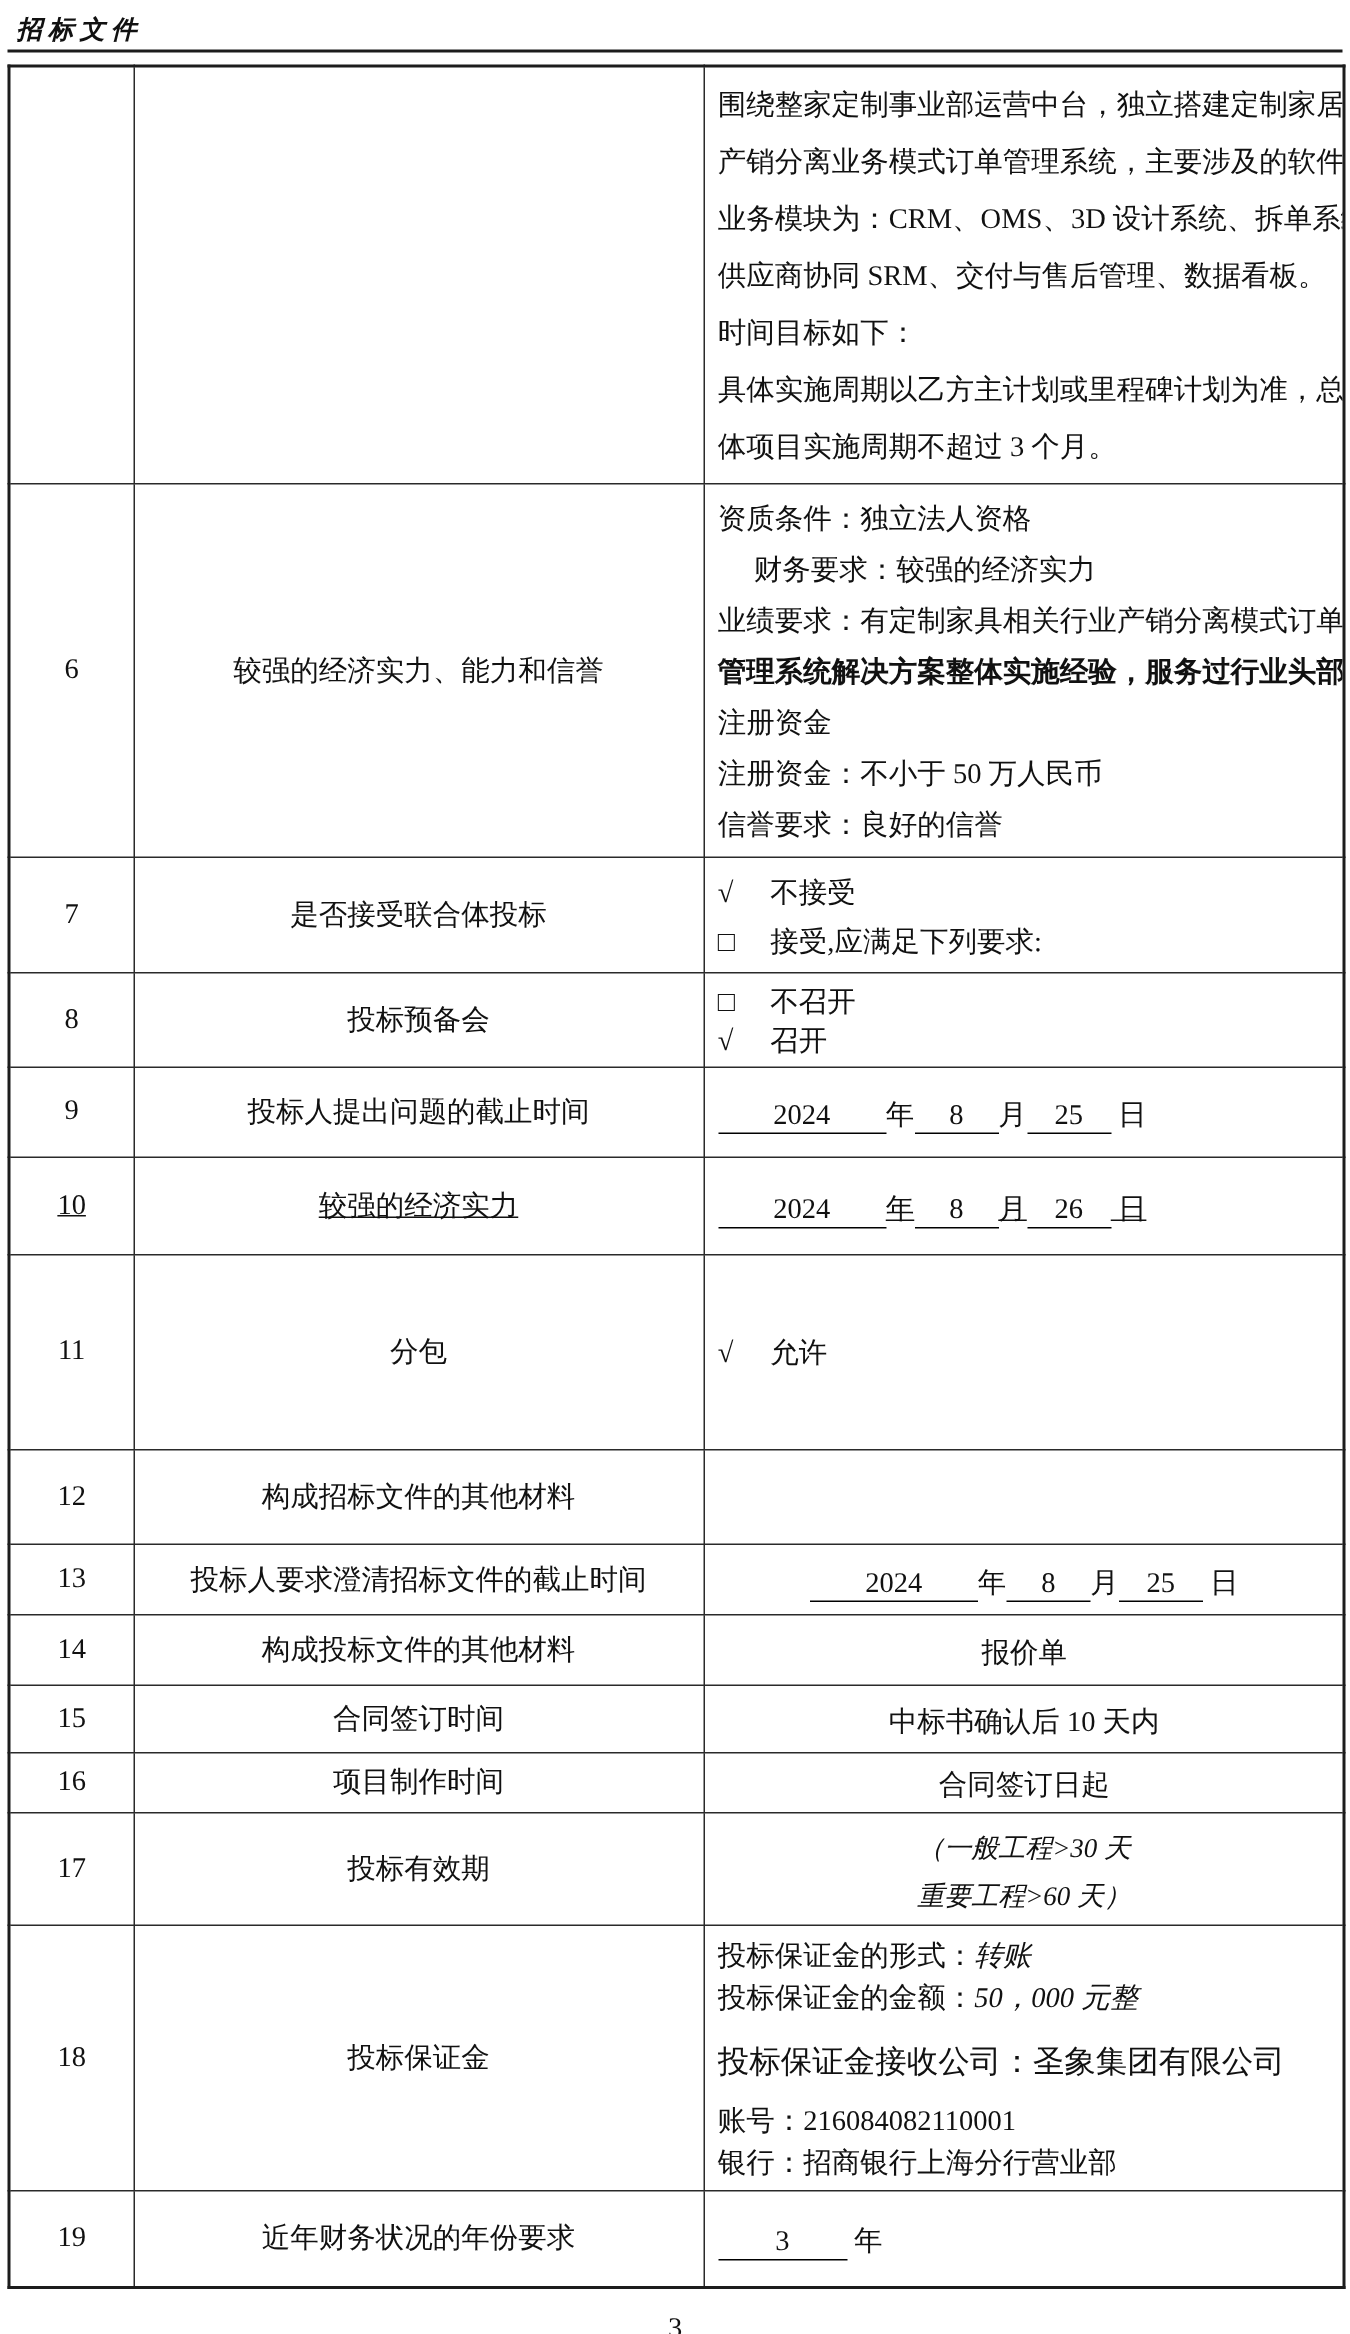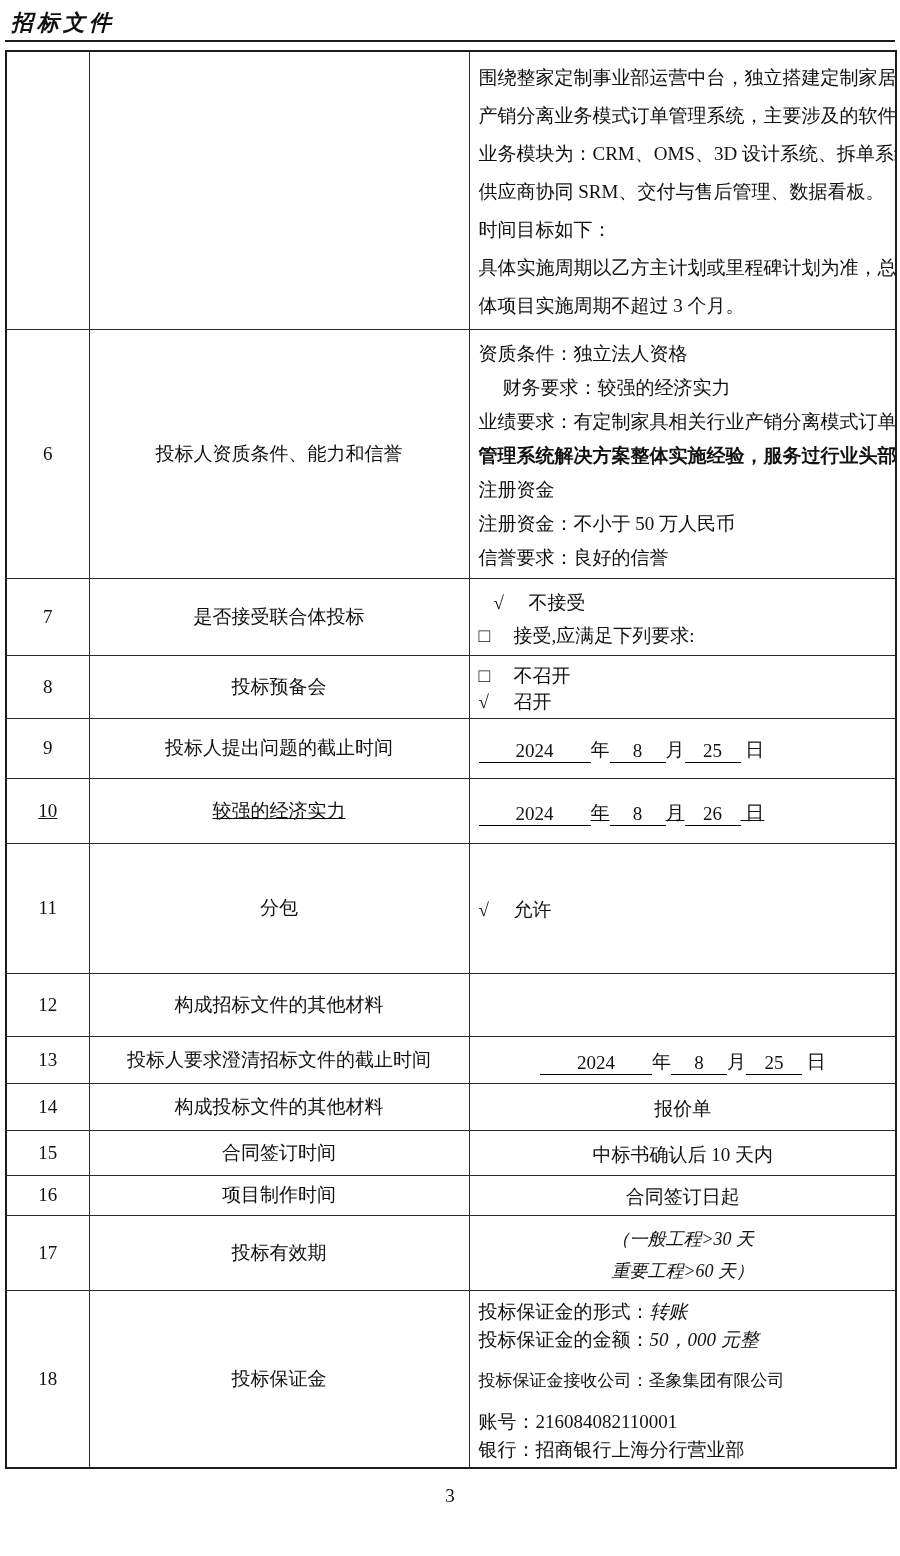--- a/index.html
+++ b/index.html
@@ -6,21 +6,21 @@
   body{
     width:900px;height:1556px;background:#ffffff;color:#111;
     font-family:"Liberation Serif","DejaVu Serif",serif;
     -webkit-font-smoothing:antialiased;
   }
   .page{width:900px;height:1556px;box-sizing:border-box;padding:6px 5px 0 5px;}
   .doc-header{
     padding:2px 0 2px 6px;border-bottom:2px solid #1c1c1c;margin-bottom:8px;
   }
   .doc-title{
-    font-size:22px;font-weight:bold;font-style:italic;letter-spacing:4px;
+    font-size:17px;font-weight:bold;font-style:italic;letter-spacing:4px;
   }
   table.spec{
     width:890px;border-collapse:collapse;border:2px solid #1c1c1c;table-layout:fixed;
   }
   td.cell{
     border:1px solid #2a2a2a;vertical-align:middle;box-sizing:border-box;
     font-size:19px;overflow:hidden;
   }
   td.cell-no{text-align:center;}
   td.cell-label{text-align:center;}
@@ -34,21 +34,21 @@
     vertical-align:bottom;
   }
   .blank-y{min-width:112px;}
   .blank-m{min-width:56px;}
   .blank-d{min-width:56px;}
   .blank-v{min-width:86px;}
   .dateline{white-space:nowrap;}
   .ital{font-style:italic;}
   .iline{font-style:italic;text-align:center;font-size:18px;}
   .seg-line{line-height:28px;white-space:nowrap;}
-  .seg-line.lg{font-size:17px;line-height:30px;}
+  .seg-line.lg{font-size:21px;line-height:30px;}
   .seg-line.gap{margin-top:12px;}
   .doc-footer{
     text-align:center;margin-top:16px;font-size:19px;
   }
 </style>
 </head>
 <body>
 
 <div class="page">
   <div class="doc-header">
@@ -70,36 +70,36 @@
             <div class="pline" style="line-height: 38px;">产销分离业务模式订单管理系统，主要涉及的软件</div>
             <div class="pline" style="line-height: 38px;">业务模块为：CRM、OMS、3D 设计系统、拆单系统、</div>
             <div class="pline" style="line-height: 38px;">供应商协同 SRM、交付与售后管理、数据看板。</div>
             <div class="pline" style="line-height: 38px;">时间目标如下：</div>
             <div class="pline" style="line-height: 38px;">具体实施周期以乙方主计划或里程碑计划为准，总</div>
             <div class="pline" style="line-height: 38px;">体项目实施周期不超过 3 个月。</div>
           </td>
         </tr>
         <tr class="trow" style="height: 249px;">
           <td class="cell cell-no">6</td>
-          <td class="cell cell-label">投标人资质条件、能力和信誉</td>
+          <td class="cell cell-label">较强的经济实力、能力和信誉</td>
           <td class="cell cell-content">
             <div class="pline" style="line-height: 34px;">资质条件：独立法人资格</div>
             <div class="pline" style="line-height: 34px; margin-left: 24px;">财务要求：较强的经济实力</div>
             <div class="pline" style="line-height: 34px;">业绩要求：有定制家具相关行业产销分离模式订单</div>
             <div class="pline" style="line-height: 34px; font-weight: bold;">管理系统解决方案整体实施经验，服务过行业头部</div>
             <div class="pline" style="line-height: 34px;">注册资金</div>
             <div class="pline" style="line-height: 34px;">注册资金：不小于 50 万人民币</div>
             <div class="pline" style="line-height: 34px;">信誉要求：良好的信誉</div>
           </td>
         </tr>
         <tr class="trow" style="height: 75px;">
           <td class="cell cell-no">7</td>
           <td class="cell cell-label">是否接受联合体投标</td>
           <td class="cell cell-content">
-            <div class="oline" style="line-height: 33px; margin-left: 15px;"><span class="mark">√</span><span class="otext">不接受</span></div>
+            <div class="oline" style="line-height: 33px;"><span class="mark">√</span><span class="otext">不接受</span></div>
             <div class="oline" style="line-height: 33px;"><span class="mark">□</span><span class="otext">接受,应满足下列要求:</span></div>
           </td>
         </tr>
         <tr class="trow" style="height: 61px;">
           <td class="cell cell-no">8</td>
           <td class="cell cell-label">投标预备会</td>
           <td class="cell cell-content">
             <div class="oline" style="line-height: 26px;"><span class="mark">□</span><span class="otext">不召开</span></div>
             <div class="oline" style="line-height: 26px;"><span class="mark">√</span><span class="otext">召开</span></div>
           </td>
@@ -170,17 +170,24 @@
           <td class="cell cell-no">18</td>
           <td class="cell cell-label">投标保证金</td>
           <td class="cell cell-content">
             <div class="seg-line"><span>投标保证金的形式：</span><span class="ital">转账</span></div>
             <div class="seg-line"><span>投标保证金的金额：</span><span class="ital">50，000 元整</span></div>
             <div class="seg-line lg gap"><span>投标保证金接收公司：圣象集团有限公司</span></div>
             <div class="seg-line gap"><span>账号：216084082110001</span></div>
             <div class="seg-line"><span>银行：招商银行上海分行营业部</span></div>
           </td>
         </tr>
+        <tr class="trow" style="height: 65px;">
+          <td class="cell cell-no">19</td>
+          <td class="cell cell-label">近年财务状况的年份要求</td>
+          <td class="cell cell-content">
+            <div class="dateline"><span class="blank blank-v">3</span><span class="unit">&nbsp;年</span></div>
+          </td>
+        </tr>
       </tbody>
   </table>
 
   <div class="doc-footer">3</div>
 </div>
 
 </body></html>

